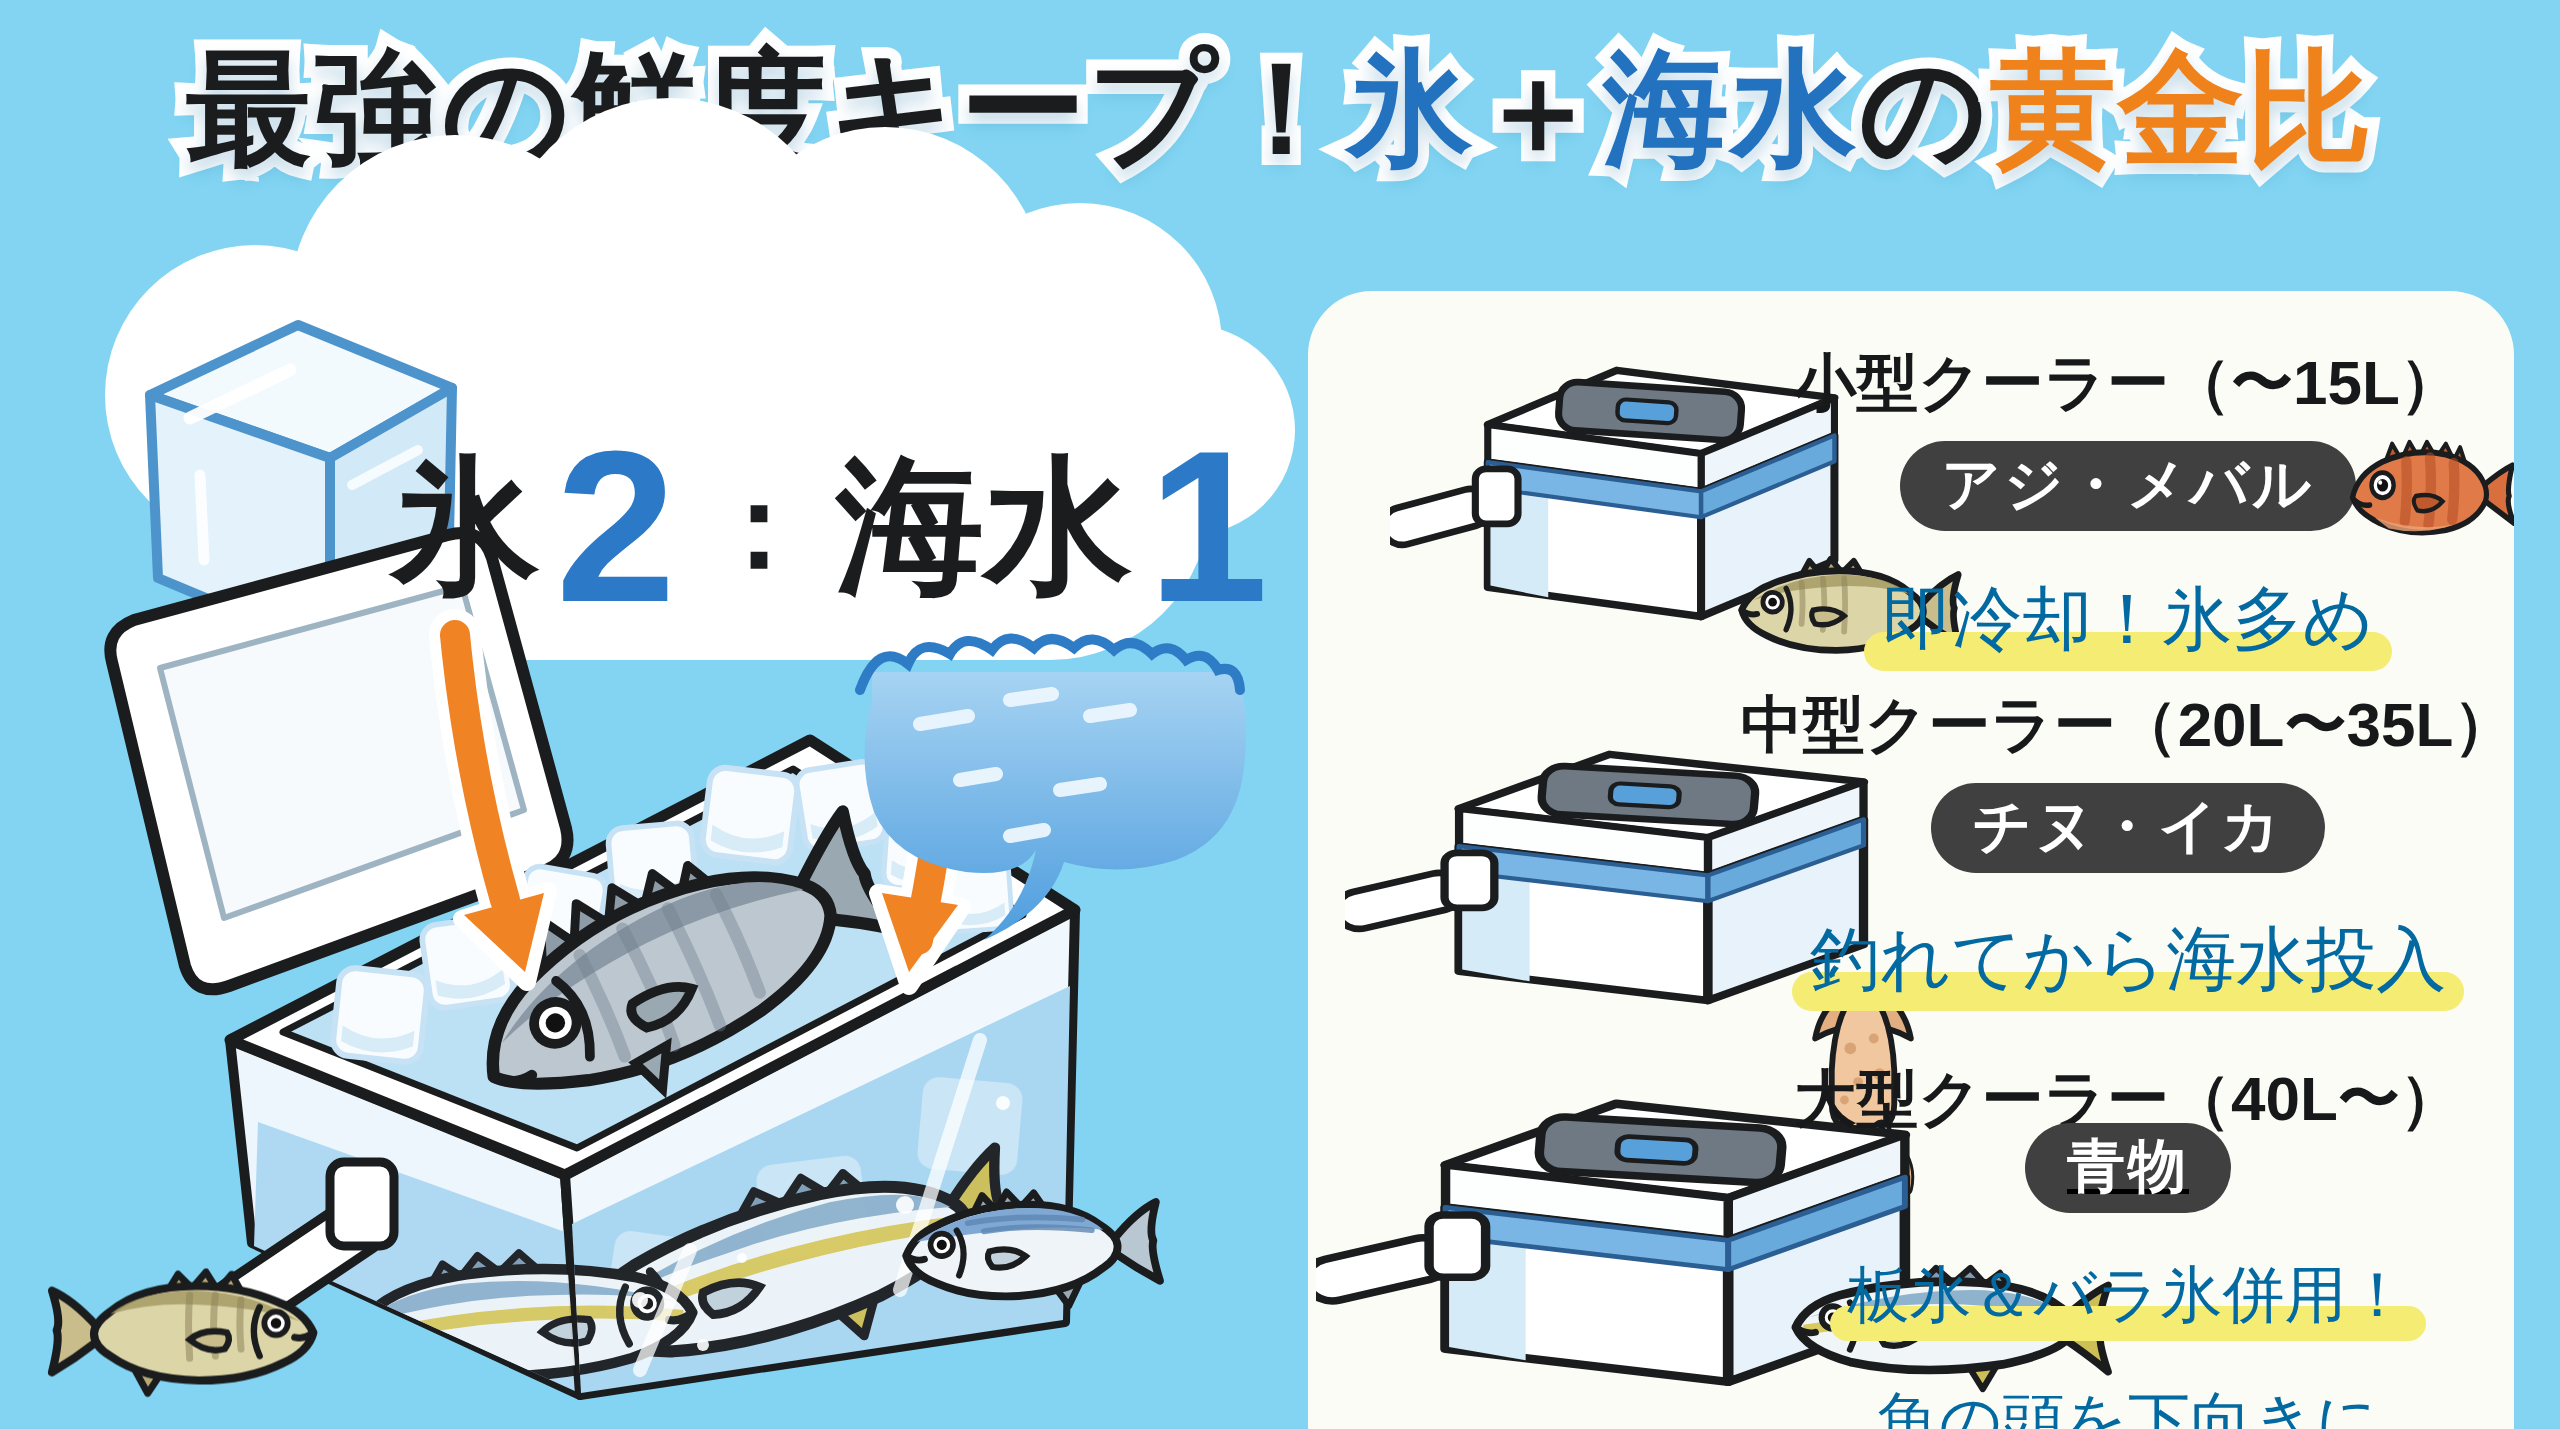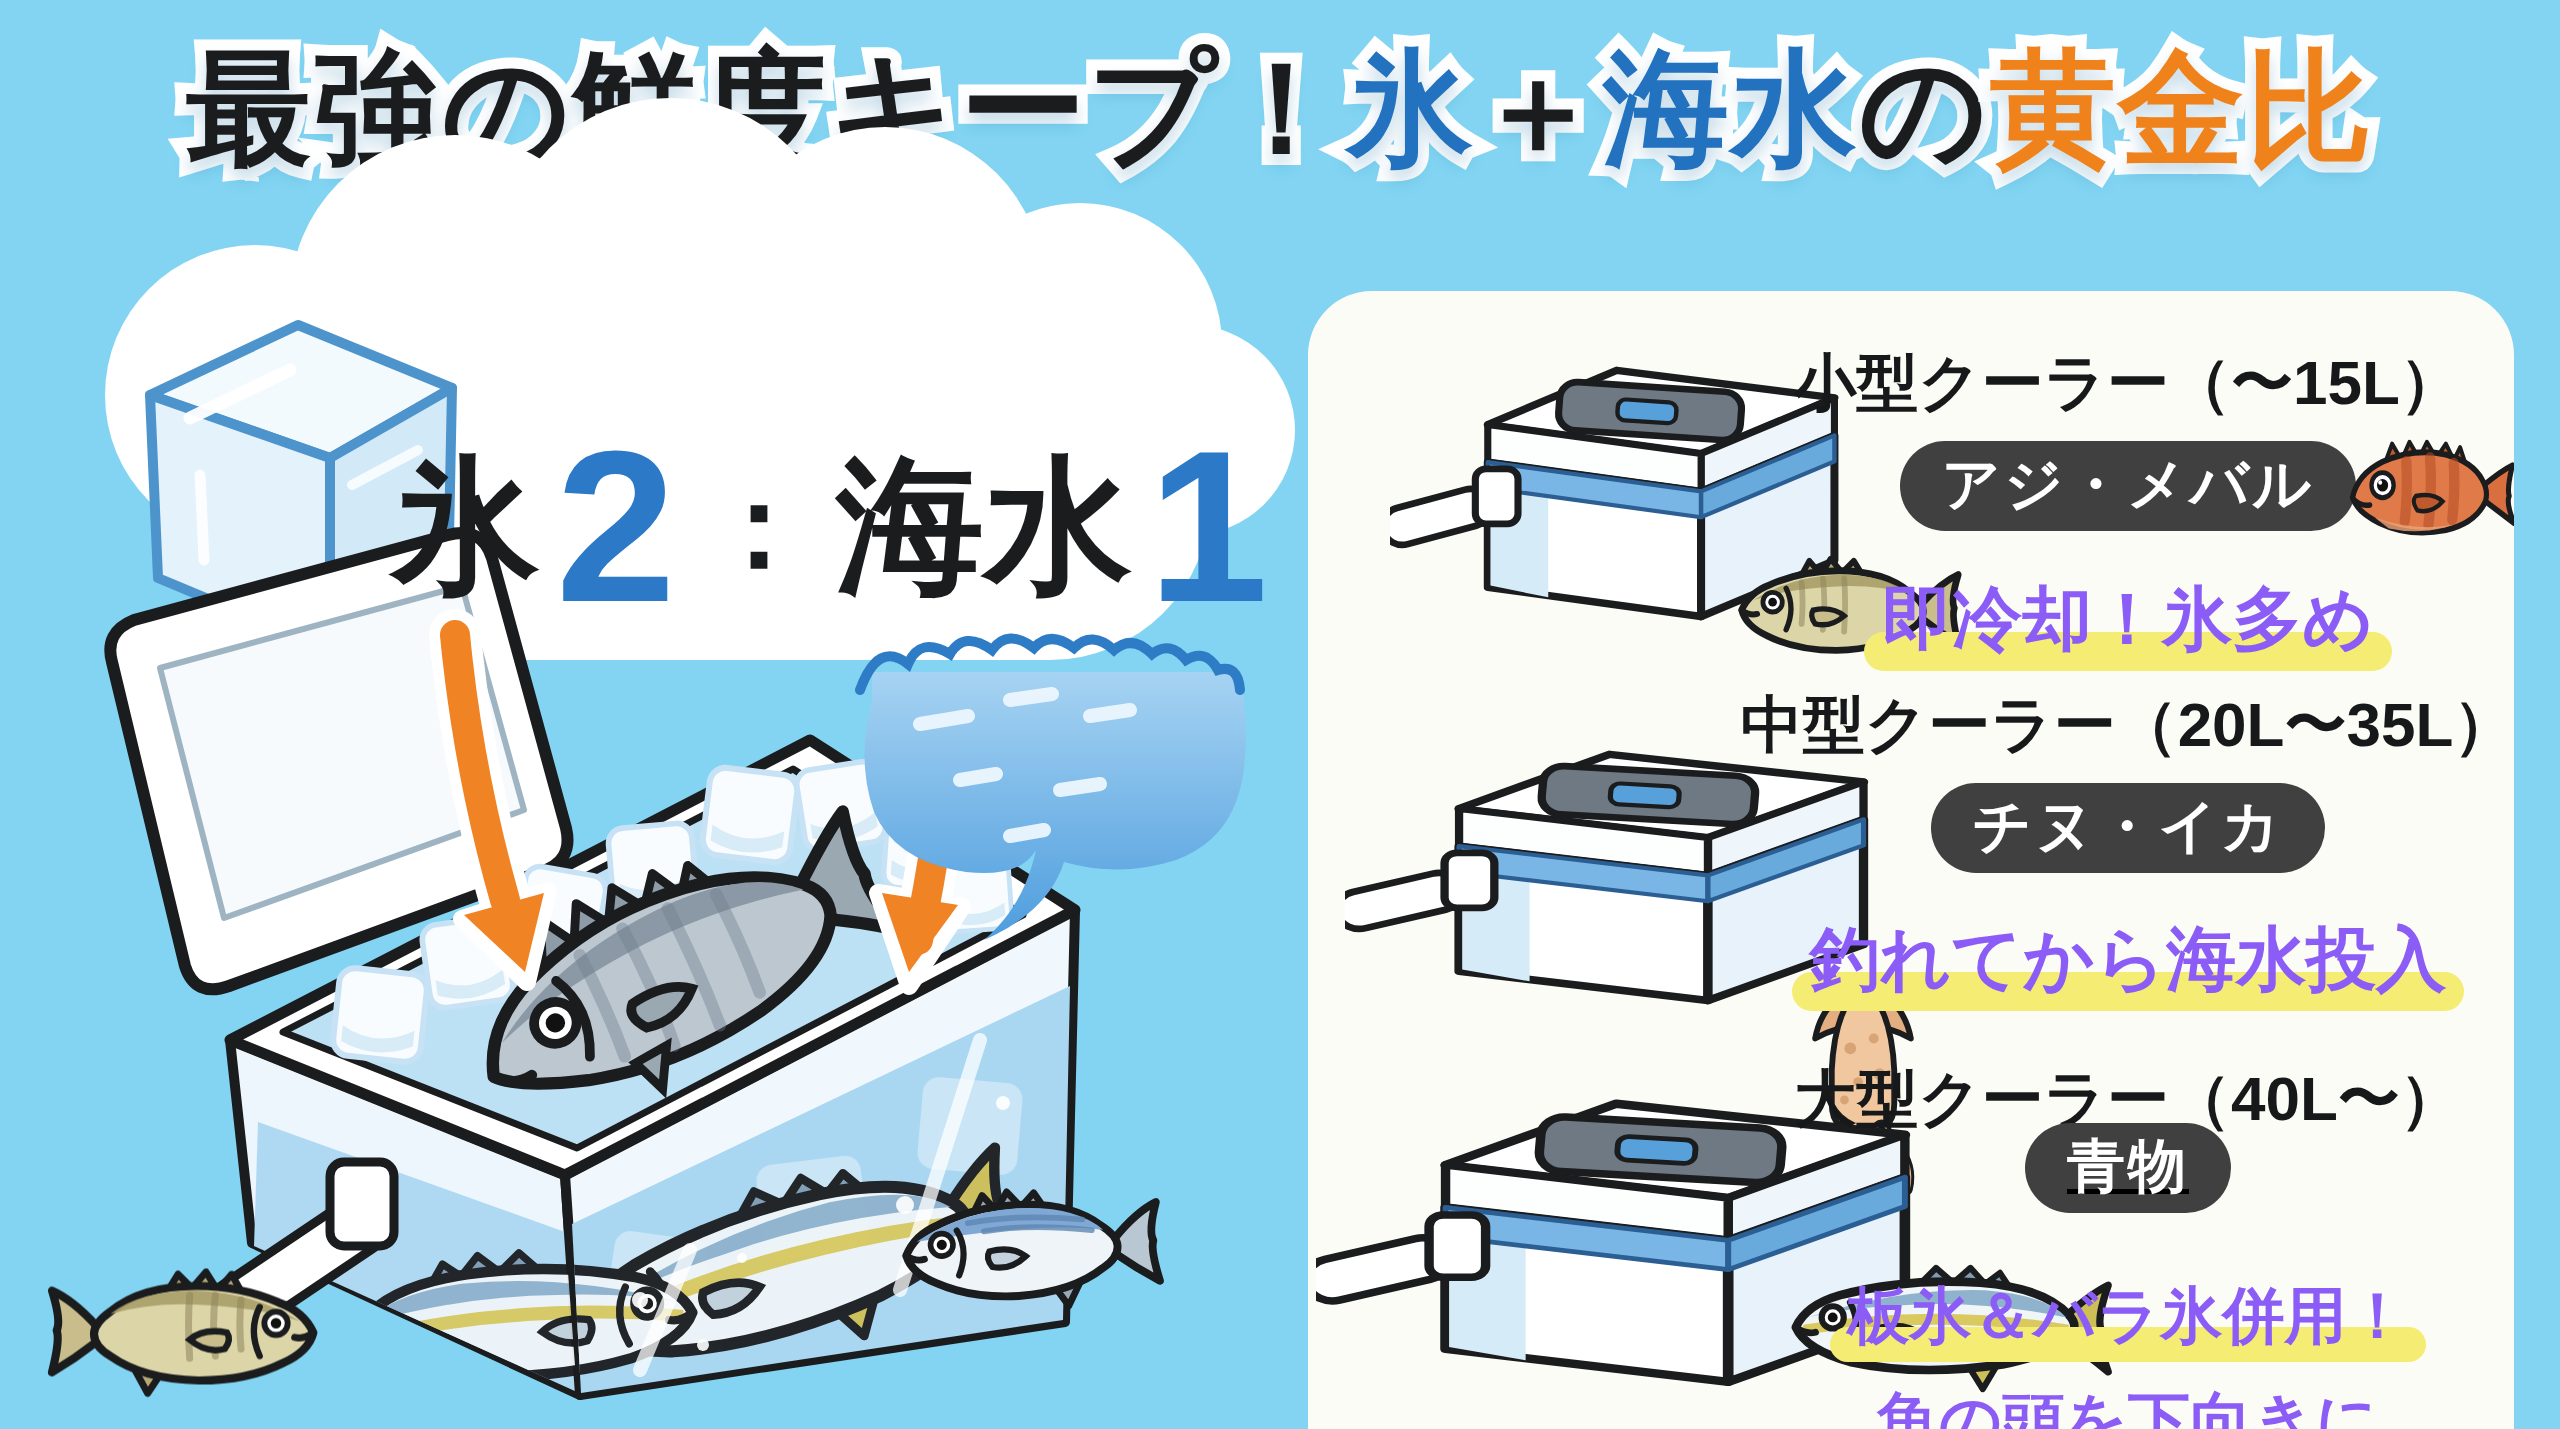--- a/index.html
+++ b/index.html
@@ -44,21 +44,21 @@
     position:absolute; left:470px; width:700px;
     display:flex; justify-content:center; align-items:center;
     text-align:center; white-space:nowrap;
   }
   .size-label { font-size:62px; font-weight:900; color:#17181A; letter-spacing:0px; }
   .species-badge {
     background:#404040; color:#FFFFFF;
     font-size:58px; font-weight:900; letter-spacing:3px;
     padding:14px 42px 18px; border-radius:64px; line-height:1;
   }
-  .tip { font-size:70px; font-weight:700; color:#8b5cf6; position:relative; z-index:0; padding:0 10px;text-align:right; }
+  .tip { font-size:70px; font-weight:400; color:#0369a1; position:relative; z-index:0; padding:0 10px;text-align:right; }
   .tip.small { font-size:62px; }
   .tip::before {
     content:""; position:absolute; left:-8px; right:-8px; bottom:-4px; height:42%;
     background:#F5EC74; border-radius:24px; z-index:-1;
   }
   .art { position:absolute; overflow:visible; }
   .hidden-defs { position:absolute; width:0; height:0; }
 </style>
 </head>
 <body>
@@ -402,21 +402,21 @@
       </svg>
     <svg class="art" style="left:478px; top:972px; width:332px; height:136px;" viewBox="0 0 270 110" preserveAspectRatio="none">
         <use href="#fish-buri"></use>
       </svg>
     <div class="center-line" style="top:766px;">
       <span class="size-label">大型クーラー（40L〜）</span>
     </div>
     <div class="center-line" style="top:832px;text-decoration:underline;">
       <span class="species-badge">青物</span>
     </div>
-    <div class="center-line" style="top:962px;margin-top:21px;">
+    <div class="center-line" style="top:962px;">
       <span class="tip small">板氷＆バラ氷併用！</span>
     </div>
     <div class="center-line" style="top:1088px;">
       <span class="tip small">魚の頭を下向きに</span>
     </div>
   </div>
 
 </div>
 
 </body></html>

